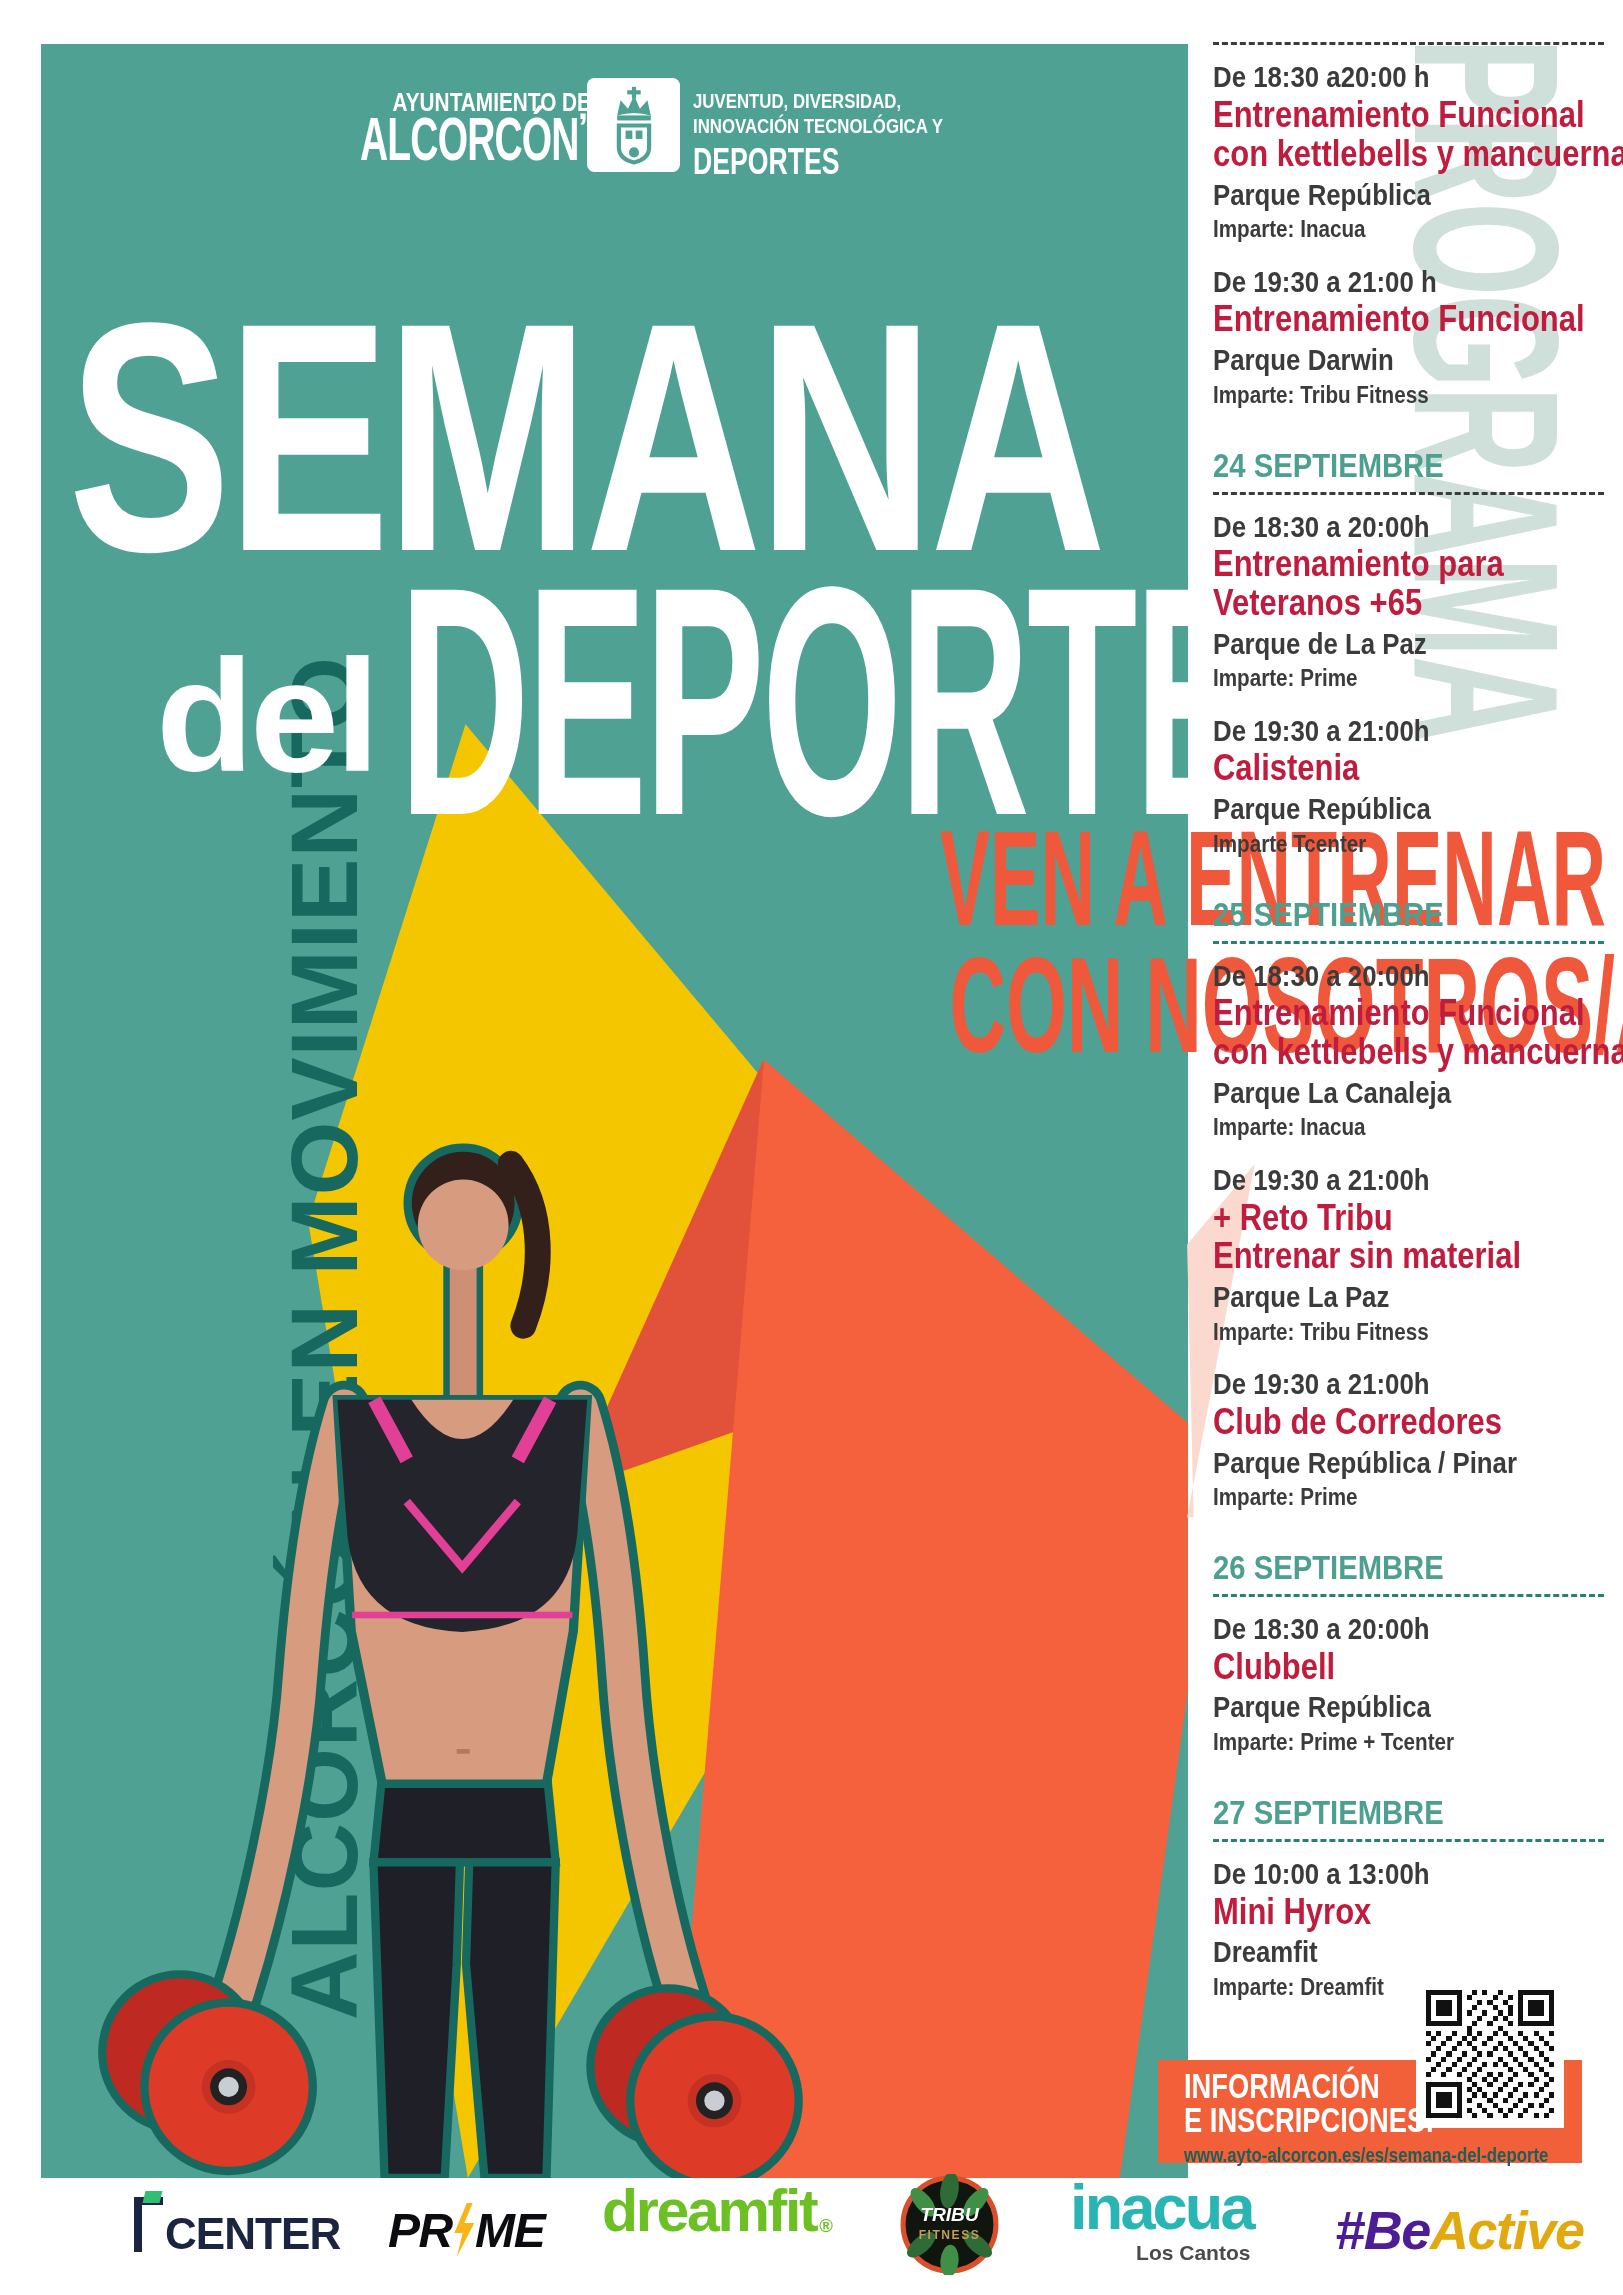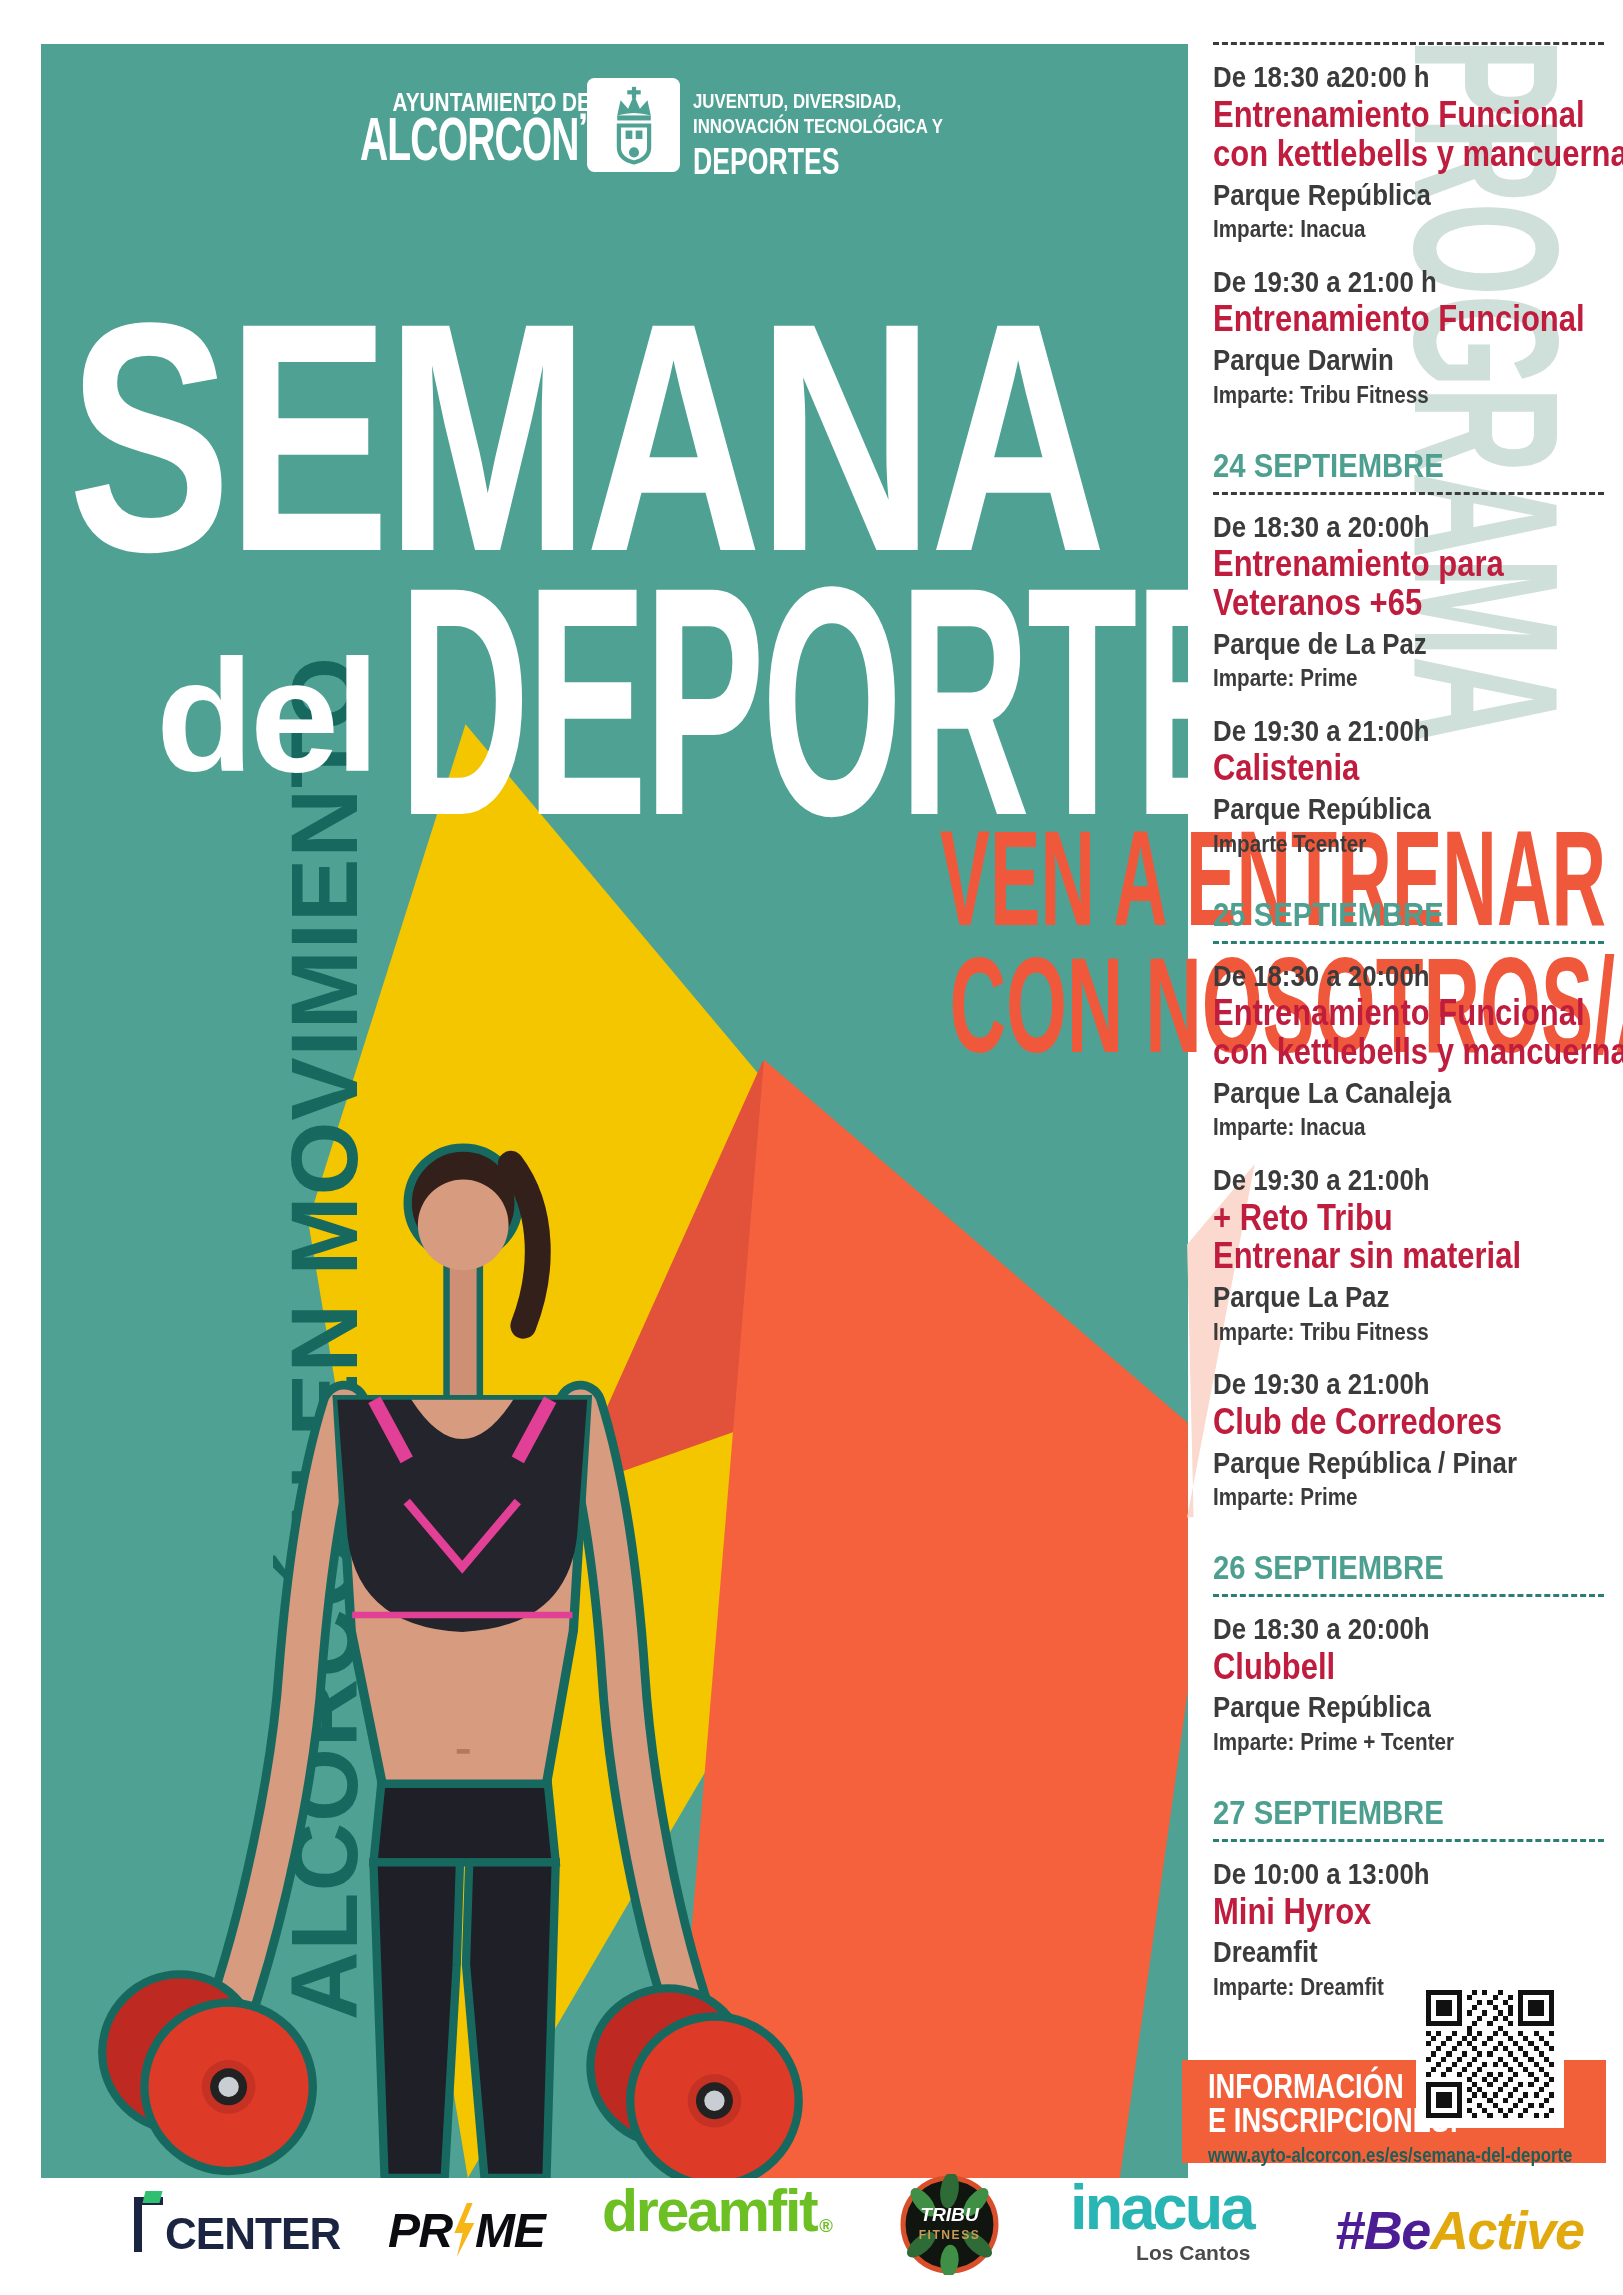--- a/index.html
+++ b/index.html
@@ -52,21 +52,21 @@
   .p-sep{width:391px;border-top:3.2px dashed #3B3B3C;margin:7.4px 0 14px 0;}
   .sep-teal{border-top-color:#2A7F74;}
   .p-time{font-size:30px;line-height:1.22;color:#3B3B3C;}
   .p-title{font-size:36px;line-height:1.08;color:#BF1C3E;}
   .p-loc{font-size:30px;line-height:1.22;color:#3B3B3C;margin-top:2.8px;}
   .p-imp{font-size:24px;line-height:1.3;color:#3B3B3C;}
   .event{margin-bottom:19.4px;}
   .day{margin-bottom:37px;}
 
   
-  .infobox{position:absolute;left:1182px;top:2060px;width:424px;height:103px;background:#F2603A;z-index:4;padding:9.3px 0 0 26px;}
+  .infobox{position:absolute;left:1158px;top:2060px;width:424px;height:103px;background:#F2603A;z-index:4;padding:9.3px 0 0 26px;}
   .info-l{font-size:35px;line-height:0.97;color:#fff;font-weight:700;}
   .info-l span{display:inline-block;transform:scaleX(0.78);transform-origin:0 50%;white-space:nowrap;}
   .info-url{font-size:21px;line-height:1;color:#1D5F57;font-weight:700;margin-top:7px;}
   .info-url span{display:inline-block;transform:scaleX(0.8);transform-origin:0 50%;white-space:nowrap;}
   .qrbox{position:absolute;left:1416px;top:1980px;width:148px;height:148px;background:#fff;z-index:6;padding:10.2px;}
 
   
   .sponsor{position:absolute;z-index:3;}
   .lg-tcenter{left:134px;top:2197px;display:flex;align-items:flex-end;}
   .t-mark{position:relative;width:30px;height:55px;margin-right:0.9px;}

